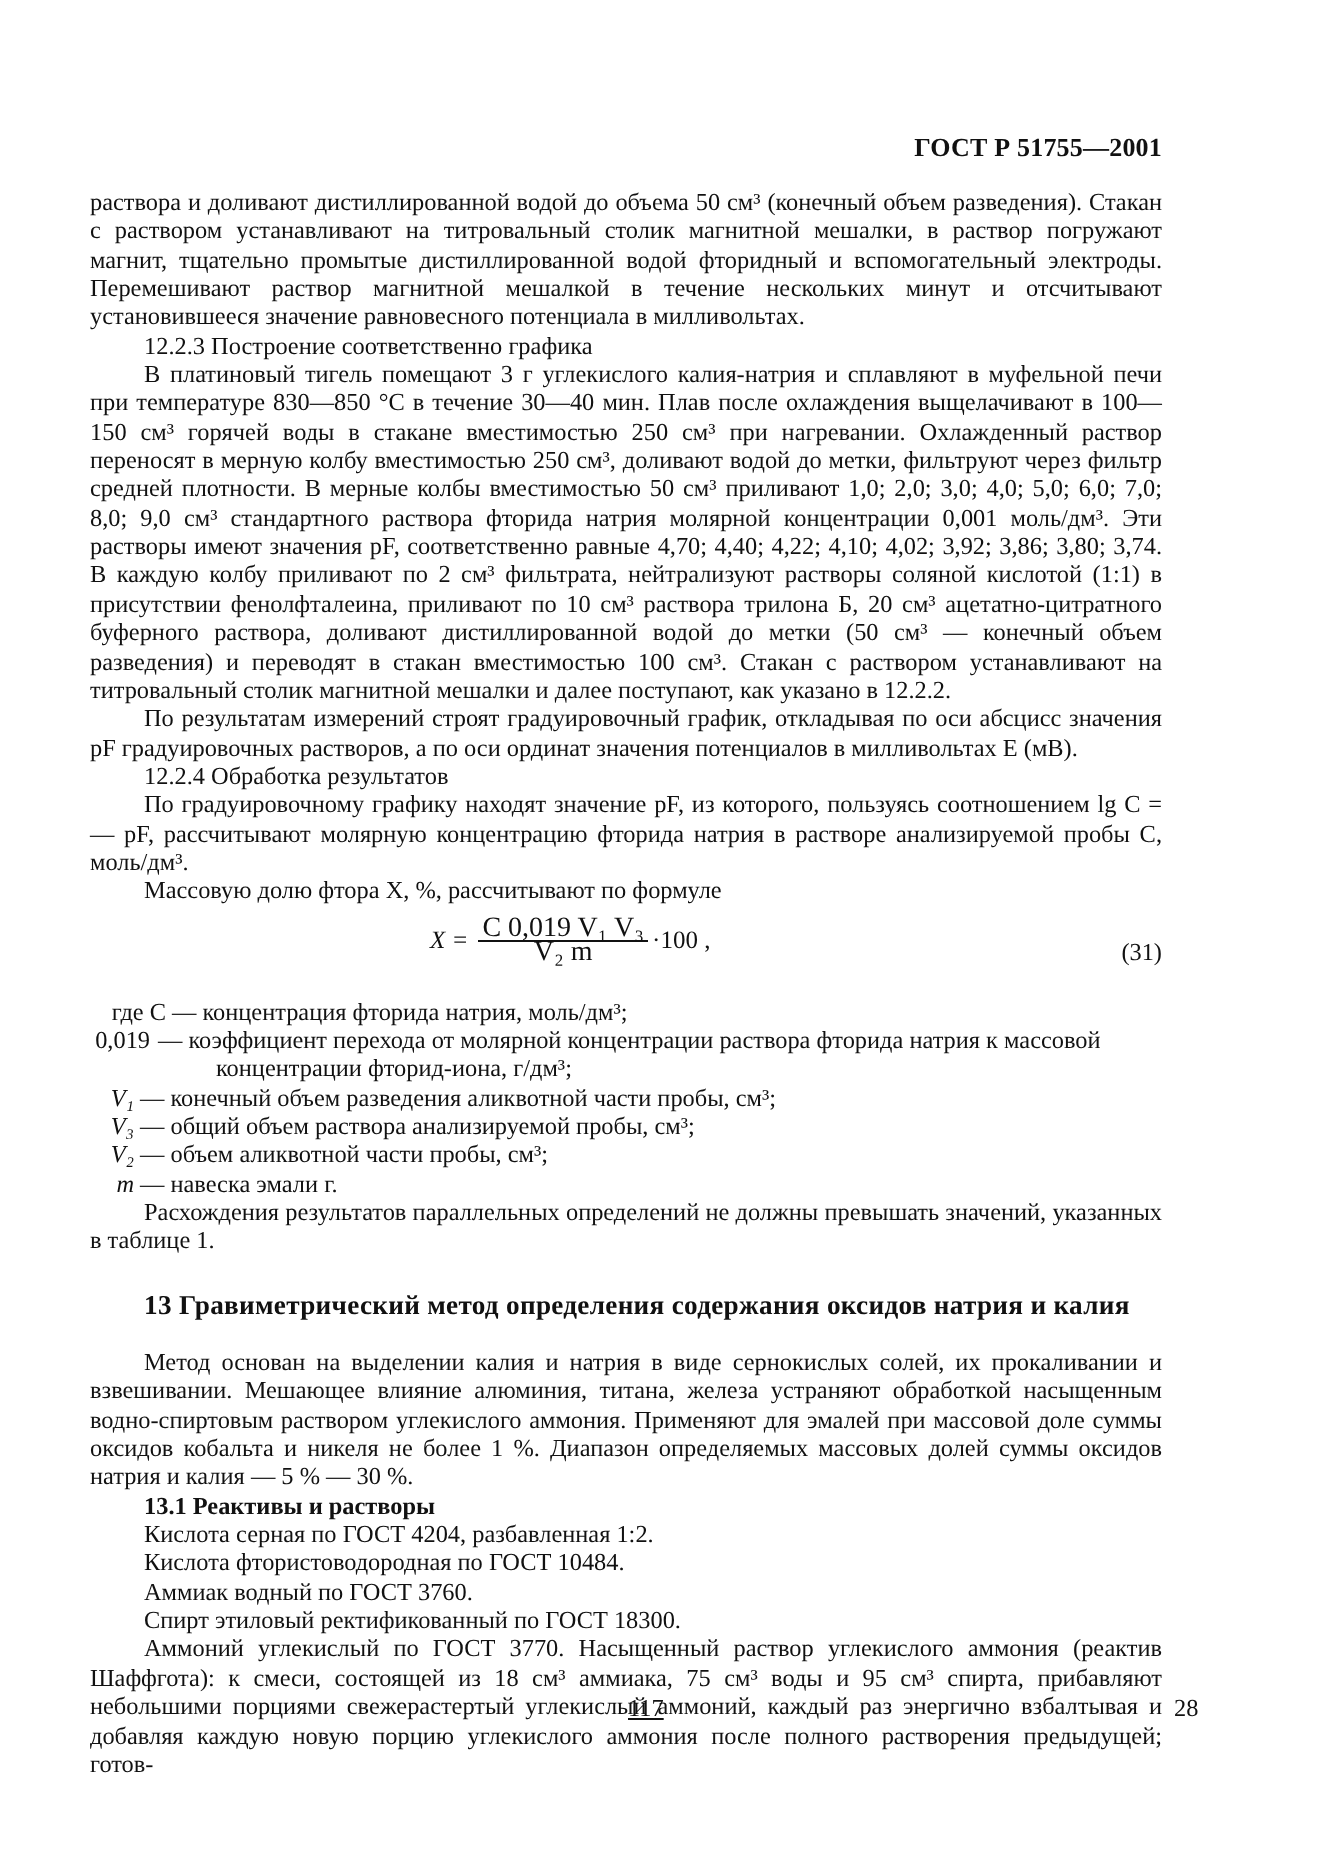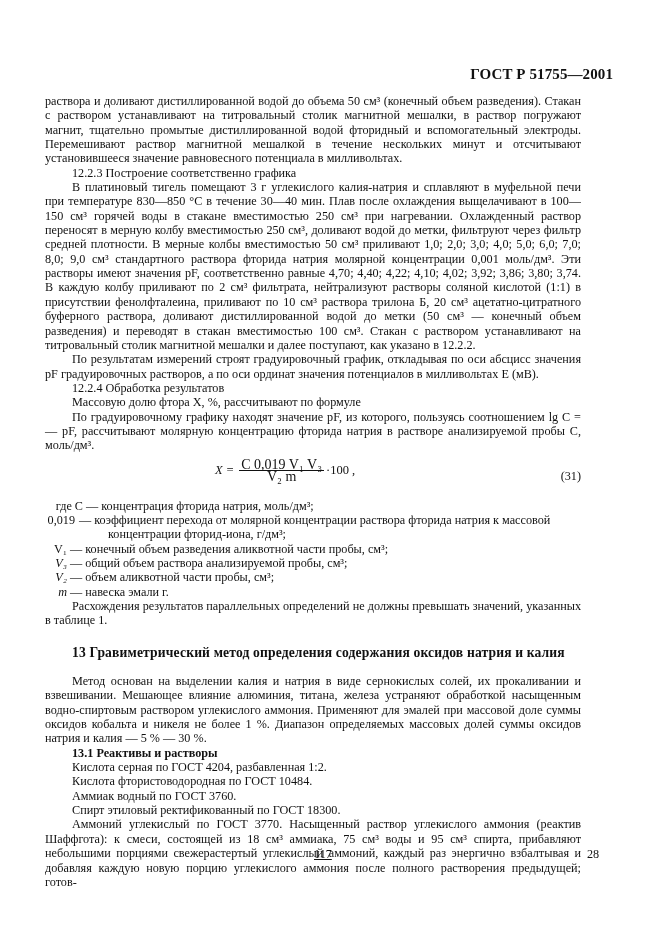--- a/index.html
+++ b/index.html
@@ -16,23 +16,23 @@
     color: #111111;
   }
   .page {
     position: absolute;
     left: 0; top: 0;
     width: 661px; height: 936px;
   }
   .header-id {
     position: absolute;
     top: 66px;
-    right: 48px;
+    right: 80px;
     font-weight: bold;
-    font-size: 15px;
+    font-size: 13px;
     letter-spacing: 0.1px;
   }
   .content {
     position: absolute;
     left: 45px;
     top: 94px;
     width: 536px;
     font-size: 12.2px;
     line-height: 14.35px;
     text-align: justify;
@@ -142,23 +142,23 @@
     <p>раствора и доливают дистиллированной водой до объема 50 см³ (конечный объем разведения). Стакан с раствором устанавливают на титровальный столик магнитной мешалки, в раствор погружают магнит, тщательно промытые дистиллированной водой фторидный и вспомогательный электроды. Перемешивают раствор магнитной мешалкой в течение нескольких минут и отсчитывают установившееся значение равновесного потенциала в милливольтах.</p>
 
     <p class="pad" style="text-align:left;">12.2.3 Построение соответственно графика</p>
 
     <p class="indent">В платиновый тигель помещают 3 г углекислого калия-натрия и сплавляют в муфельной печи при температуре 830—850 °С в течение 30—40 мин. Плав после охлаждения выщелачивают в 100—150 см³ горячей воды в стакане вместимостью 250 см³ при нагревании. Охлажденный раствор переносят в мерную колбу вместимостью 250 см³, доливают водой до метки, фильтруют через фильтр средней плотности. В мерные колбы вместимостью 50 см³ приливают 1,0; 2,0; 3,0; 4,0; 5,0; 6,0; 7,0; 8,0; 9,0 см³ стандартного раствора фторида натрия молярной концентрации 0,001 моль/дм³. Эти растворы имеют значения pF, соответственно равные 4,70; 4,40; 4,22; 4,10; 4,02; 3,92; 3,86; 3,80; 3,74. В каждую колбу приливают по 2 см³ фильтрата, нейтрализуют растворы соляной кислотой (1:1) в присутствии фенолфталеина, приливают по 10 см³ раствора трилона Б, 20 см³ ацетатно-цитратного буферного раствора, доливают дистиллированной водой до метки (50 см³ — конечный объем разведения) и переводят в стакан вместимостью 100 см³. Стакан с раствором устанавливают на титровальный столик магнитной мешалки и далее поступают, как указано в 12.2.2.</p>
 
     <p class="indent">По результатам измерений строят градуировочный график, откладывая по оси абсцисс значения pF градуировочных растворов, а по оси ординат значения потенциалов в милливольтах E (мВ).</p>
 
     <p class="pad" style="text-align:left;">12.2.4 Обработка результатов</p>
 
+    <p class="indent">По градуировочному графику находят значение pF, из которого, пользуясь соотношением lg C = — pF, рассчитывают молярную концентрацию фторида натрия в растворе анализируемой пробы C, моль/дм³.</p>
+
     <p class="indent" style="text-align:left;">Массовую долю фтора X, %, рассчитывают по формуле</p>
-
-    <p class="indent">По градуировочному графику находят значение pF, из которого, пользуясь соотношением lg C = — pF, рассчитывают молярную концентрацию фторида натрия в растворе анализируемой пробы C, моль/дм³.</p>
 
     <div class="formula-row">
       <div class="formula">
         <span class="lhs">X =</span>
         <span class="frac">
           <span class="num">C 0,019 V₁ V₃</span>
           <span class="den">V₂  m</span>
         </span>
         <span>·100 ,</span>
       </div>
@@ -169,21 +169,21 @@
       <div class="item">
         <span class="sym" style="width:38px;">где C</span>
         <span class="desc" style="padding-left:3px;">— концентрация фторида натрия, моль/дм³;</span>
       </div>
       <div class="item" style="text-align:justify;">
         <span class="sym" style="width:30px;">0,019</span>
         <span class="desc" style="padding-left:4px;">— коэффициент перехода от молярной концентрации раствора фторида натрия к массовой</span>
       </div>
       <div class="desc-cont">концентрации фторид-иона, г/дм³;</div>
       <div class="item">
-        <span class="sym" style="width:22px; ">V₁</span>
+        <span class="sym" style="width:22px; font-style:italic;">V₁</span>
         <span class="desc" style="padding-left:3px;">— конечный объем разведения аликвотной части пробы, см³;</span>
       </div>
       <div class="item">
         <span class="sym" style="width:22px; font-style:italic;">V₃</span>
         <span class="desc" style="padding-left:3px;">— общий объем раствора анализируемой пробы, см³;</span>
       </div>
       <div class="item">
         <span class="sym" style="width:22px; font-style:italic;">V₂</span>
         <span class="desc" style="padding-left:3px;">— объем аликвотной части пробы, см³;</span>
       </div>

